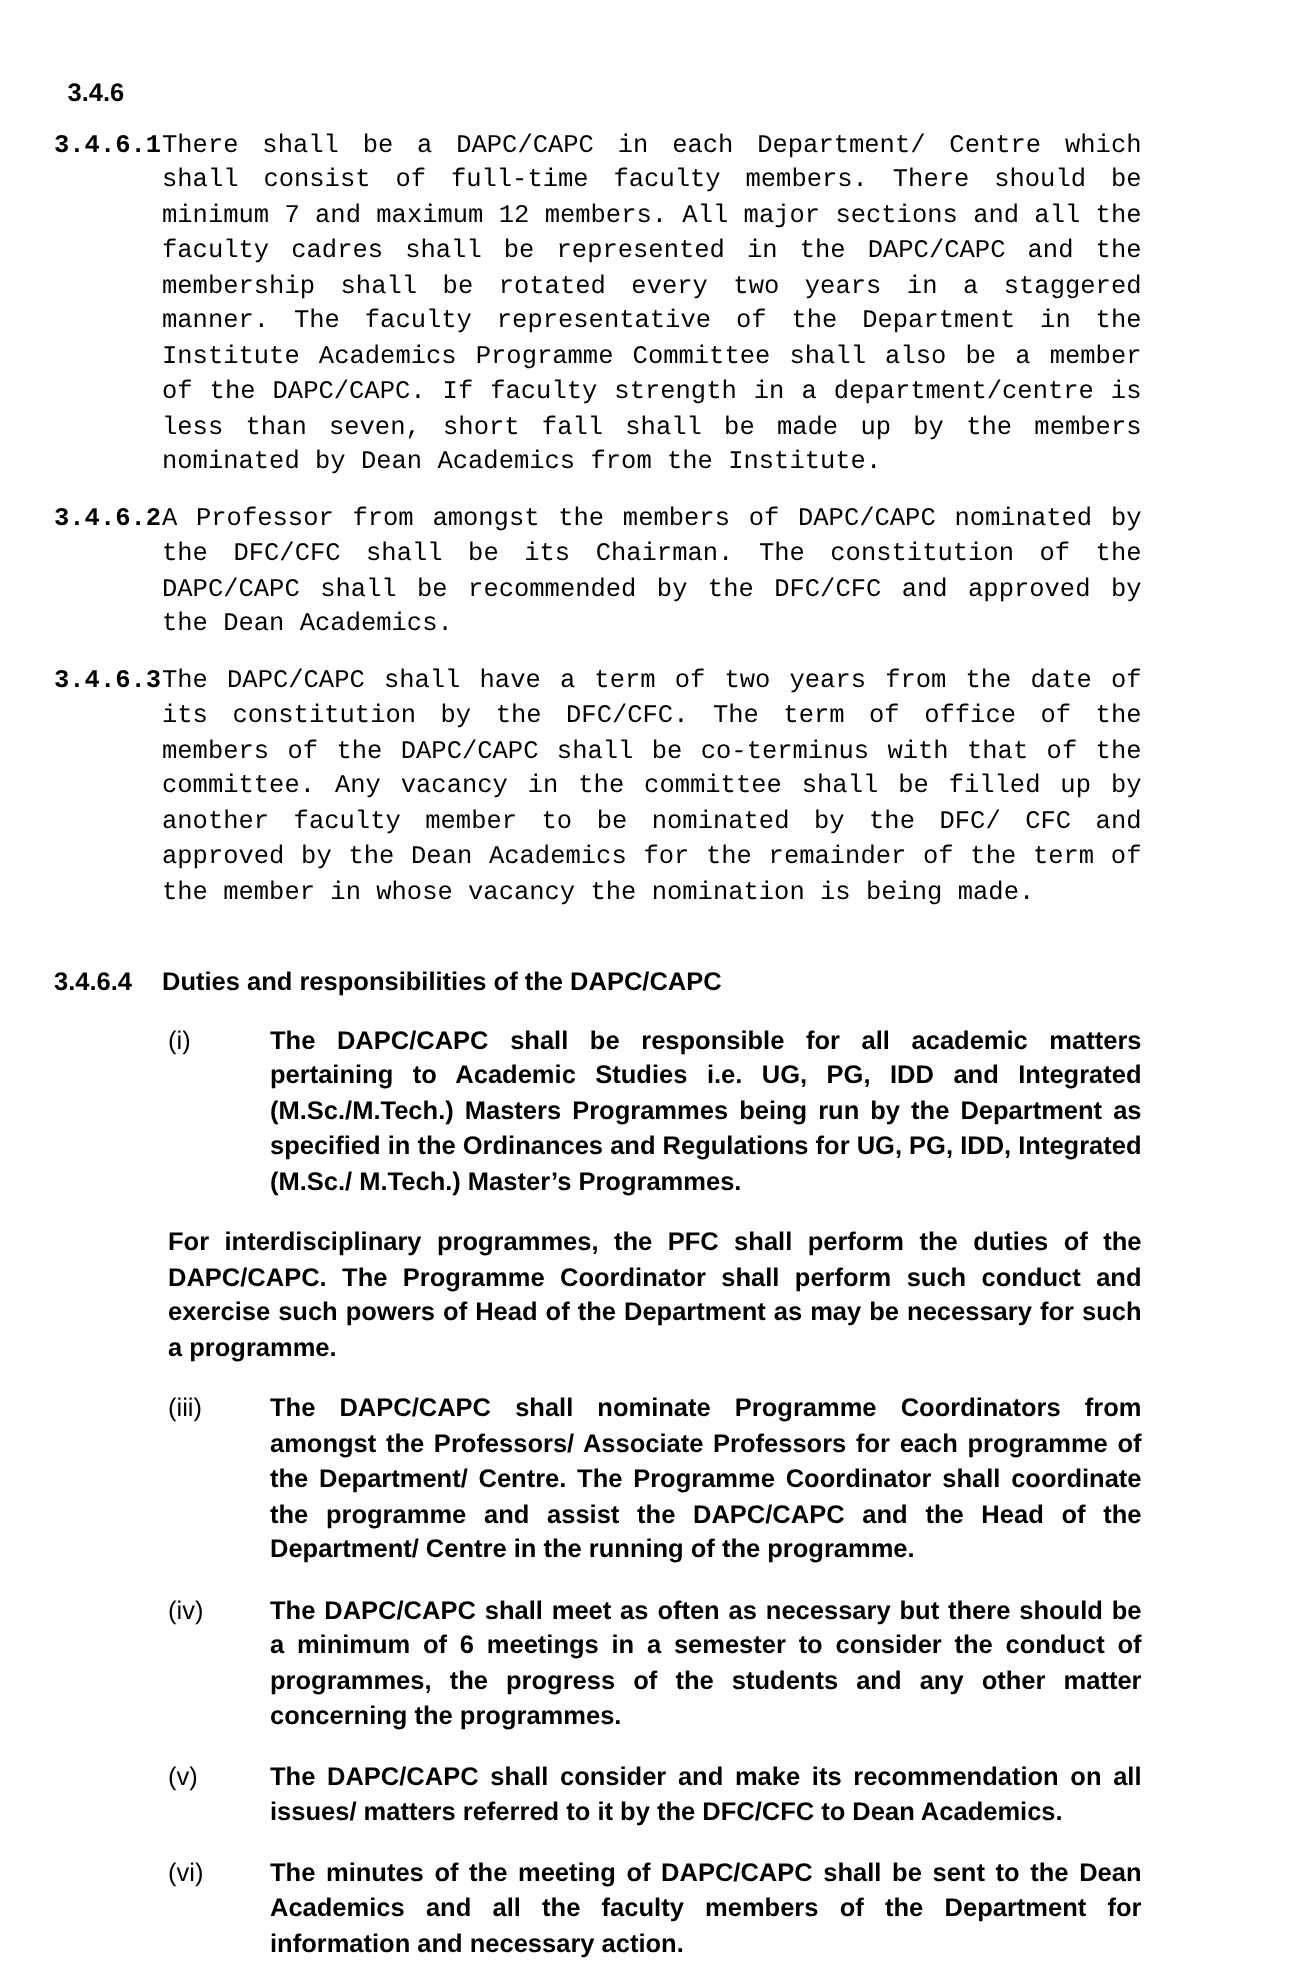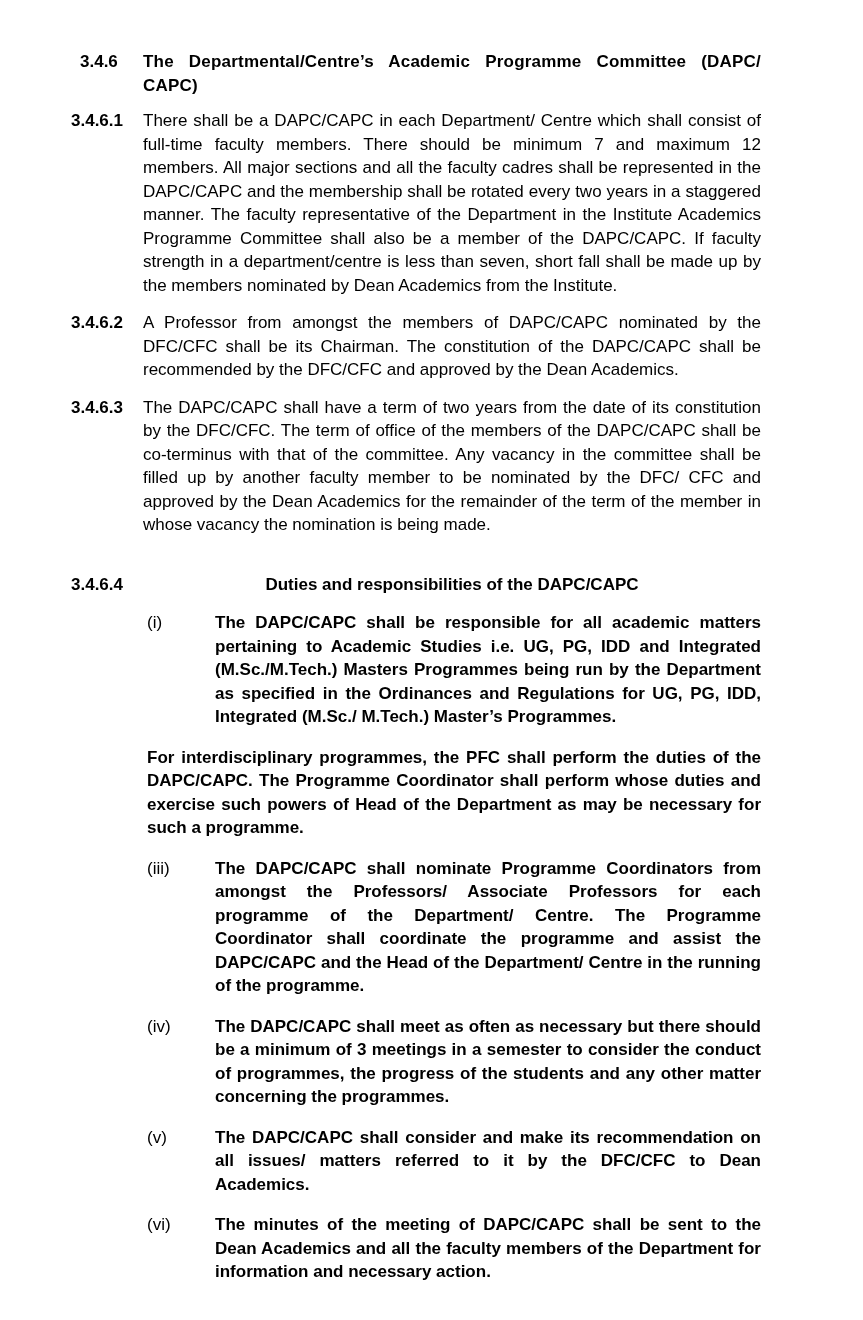--- a/index.html
+++ b/index.html
@@ -11,21 +11,21 @@
     width: 863px;
     height: 1320px;
     font-family: "Liberation Sans", sans-serif;
     color: #000000;
     overflow: hidden;
   }
   .page {
     box-sizing: border-box;
     width: 863px;
     height: 1320px;
-    padding: 50px 102px 0 71px;
+    padding: 50px 102px 0 36px;
     background: #ffffff;
   }
   .row {
     display: flex;
     font-size: 17px;
     line-height: 23.5px;
   }
   .row .num {
     flex: 0 0 72px;
     font-weight: bold;
@@ -40,28 +40,29 @@
   .sec-heading .num {
     padding-left: 9px;
     box-sizing: border-box;
   }
   .sec-heading .text {
     font-weight: bold;
     letter-spacing: 0.2px;
   }
   .para {
     margin-bottom: 14px;
+    font-family: Liberation Mono, monospace;
   }
   .sec-subheading {
     margin-bottom: 15px;
     margin-top: 36px;
   }
   .sec-subheading .text {
     font-weight: bold;
-    text-align: center;
+    text-align: left;
   }
   .duties-list {
     padding-left: 76px;
   }
   .item {
     display: flex;
     font-size: 17px;
     line-height: 23.5px;
     margin-bottom: 17px;
   }
@@ -75,21 +76,20 @@
     font-weight: bold;
   }
 </style>
 </head>
 <body>
 
 <main class="page">
 
   <div class="row sec-heading">
     <span class="num">3.4.6</span>
-    <span class="text">The Departmental/Centre’s Academic Programme Committee (DAPC/ CAPC)</span>
   </div>
 
   <div class="row para">
     <span class="num">3.4.6.1</span>
     <span class="text">There shall be a DAPC/CAPC in each Department/ Centre which shall consist of full-time faculty members. There should be minimum 7 and maximum 12 members. All major sections and all the faculty cadres shall be represented in the DAPC/CAPC and the membership shall be rotated every two years in a staggered manner.  The faculty representative of the Department in the Institute Academics Programme Committee shall also be a member of the DAPC/CAPC. If faculty strength in a department/centre is less than seven, short fall shall be made up by the members nominated by Dean Academics from the Institute.</span>
   </div>
 
   <div class="row para">
     <span class="num">3.4.6.2</span>
     <span class="text">A Professor from amongst the members of DAPC/CAPC nominated by the DFC/CFC shall be its Chairman. The constitution of the DAPC/CAPC shall be recommended by the DFC/CFC and approved by the Dean Academics.</span>
@@ -106,31 +106,31 @@
   </div>
 
   <div class="duties-list">
 
     <div class="item">
       <span class="marker">(i)</span>
       <span class="text">The DAPC/CAPC shall be responsible for all academic matters pertaining to Academic Studies i.e. UG, PG, IDD and Integrated (M.Sc./M.Tech.) Masters Programmes being run by the Department as specified in the Ordinances and Regulations for UG, PG, IDD, Integrated  (M.Sc./ M.Tech.) Master’s Programmes.</span>
     </div>
 
     <div class="item">
-      <span class="text">For interdisciplinary programmes, the PFC shall perform the duties of the DAPC/CAPC. The Programme Coordinator shall perform whose duties and exercise such powers of Head of the Department as may be necessary for such a programme.</span>
+      <span class="text">For interdisciplinary programmes, the PFC shall perform the duties of the DAPC/CAPC. The Programme Coordinator shall perform such conduct and exercise such powers of Head of the Department as may be necessary for such a programme.</span>
     </div>
 
     <div class="item">
       <span class="marker">(iii)</span>
       <span class="text">The DAPC/CAPC shall nominate Programme Coordinators from amongst the Professors/ Associate Professors for each programme of the Department/ Centre. The Programme Coordinator shall coordinate the programme and assist the DAPC/CAPC and the Head of the Department/ Centre in the running of the programme.</span>
     </div>
 
     <div class="item">
       <span class="marker">(iv)</span>
-      <span class="text">The DAPC/CAPC shall meet as often as necessary but there should be a minimum of 3 meetings in a semester to consider the conduct of programmes, the progress of the students and any other matter concerning the programmes.</span>
+      <span class="text">The DAPC/CAPC shall meet as often as necessary but there should be a minimum of 6 meetings in a semester to consider the conduct of programmes, the progress of the students and any other matter concerning the programmes.</span>
     </div>
 
     <div class="item">
       <span class="marker">(v)</span>
       <span class="text">The DAPC/CAPC shall consider and make its recommendation on all issues/ matters referred to it by the DFC/CFC to Dean Academics.</span>
     </div>
 
     <div class="item">
       <span class="marker">(vi)</span>
       <span class="text">The minutes of the meeting of DAPC/CAPC shall be sent to the Dean Academics and all the faculty members of the Department for information and necessary action.</span>

